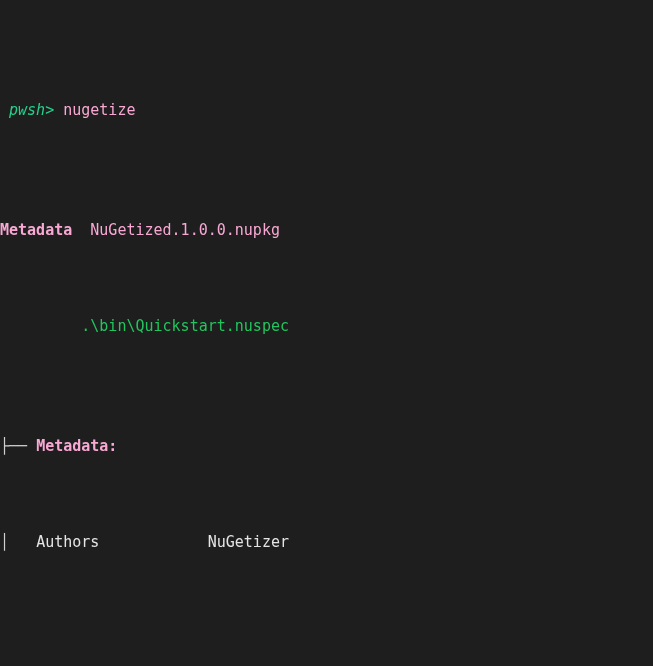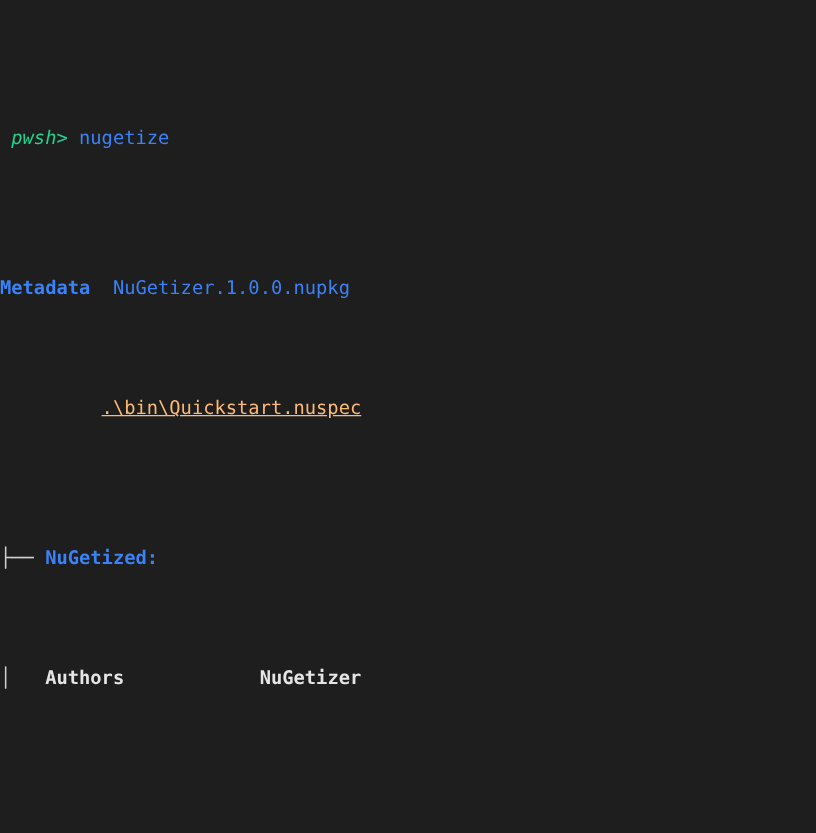--- a/index.html
+++ b/index.html
@@ -25,42 +25,42 @@
   }
 
   .line {
     height: 24px;
     white-space: pre;
     display: block;
   }
 
   
   .c-green     { color: #23d18b; font-style: italic; }
-  .c-yellow    { color: #3b82f6; text-align: center; }
-  .c-blue      { color: #fdba74; text-decoration: underline; }
-  .c-white     { color: #e5e5e5; font-weight: bold; }
+  .c-yellow    { color: #f9a8d4; text-align: center; }
+  .c-blue      { color: #22c55e; }
+  .c-white     { color: #e5e5e5; }
   .c-tree      { color: #d0d0d0; }
 
   .bold { font-weight: bold; }
 </style>
 </head>
 <body style="background: rgb(30, 30, 30);">
 
 <div id="terminal">
 
   
   <div class="line"><span> </span><span class="c-green">pwsh&gt;</span><span> </span><span class="c-yellow">nugetize</span></div>
 
   
-  <div class="line"><span class="c-yellow bold">Metadata</span><span>  </span><span class="c-yellow">NuGetizer.1.0.0.nupkg</span></div>
+  <div class="line"><span class="c-yellow bold">Metadata</span><span>  </span><span class="c-yellow">NuGetized.1.0.0.nupkg</span></div>
 
   <div class="line"><span>         </span><span class="c-blue">.\bin\Quickstart.nuspec</span></div>
 
   
-  <div class="line"><span class="c-tree">├── </span><span class="c-yellow bold">NuGetized:</span></div>
+  <div class="line"><span class="c-tree">├── </span><span class="c-yellow bold">Metadata:</span></div>
 
   <div class="line"><span class="c-tree">│   </span><span class="c-white">Authors</span><span>            </span><span class="c-white">NuGetizer</span></div>
 
 
   
 
   
 
   
 

